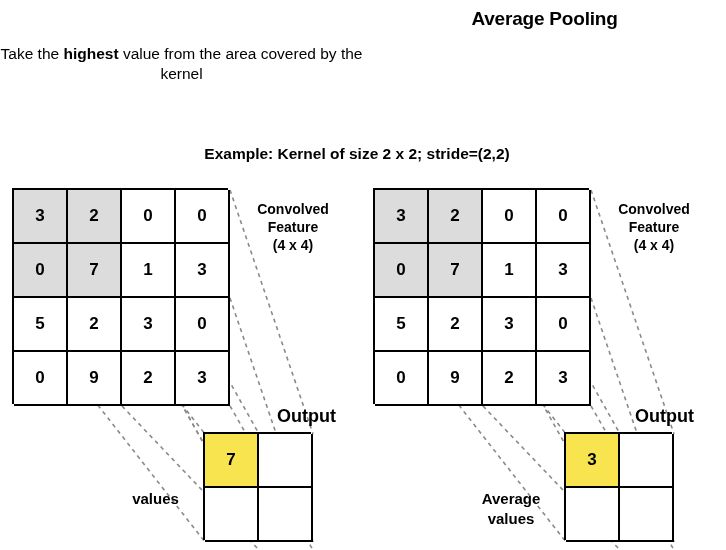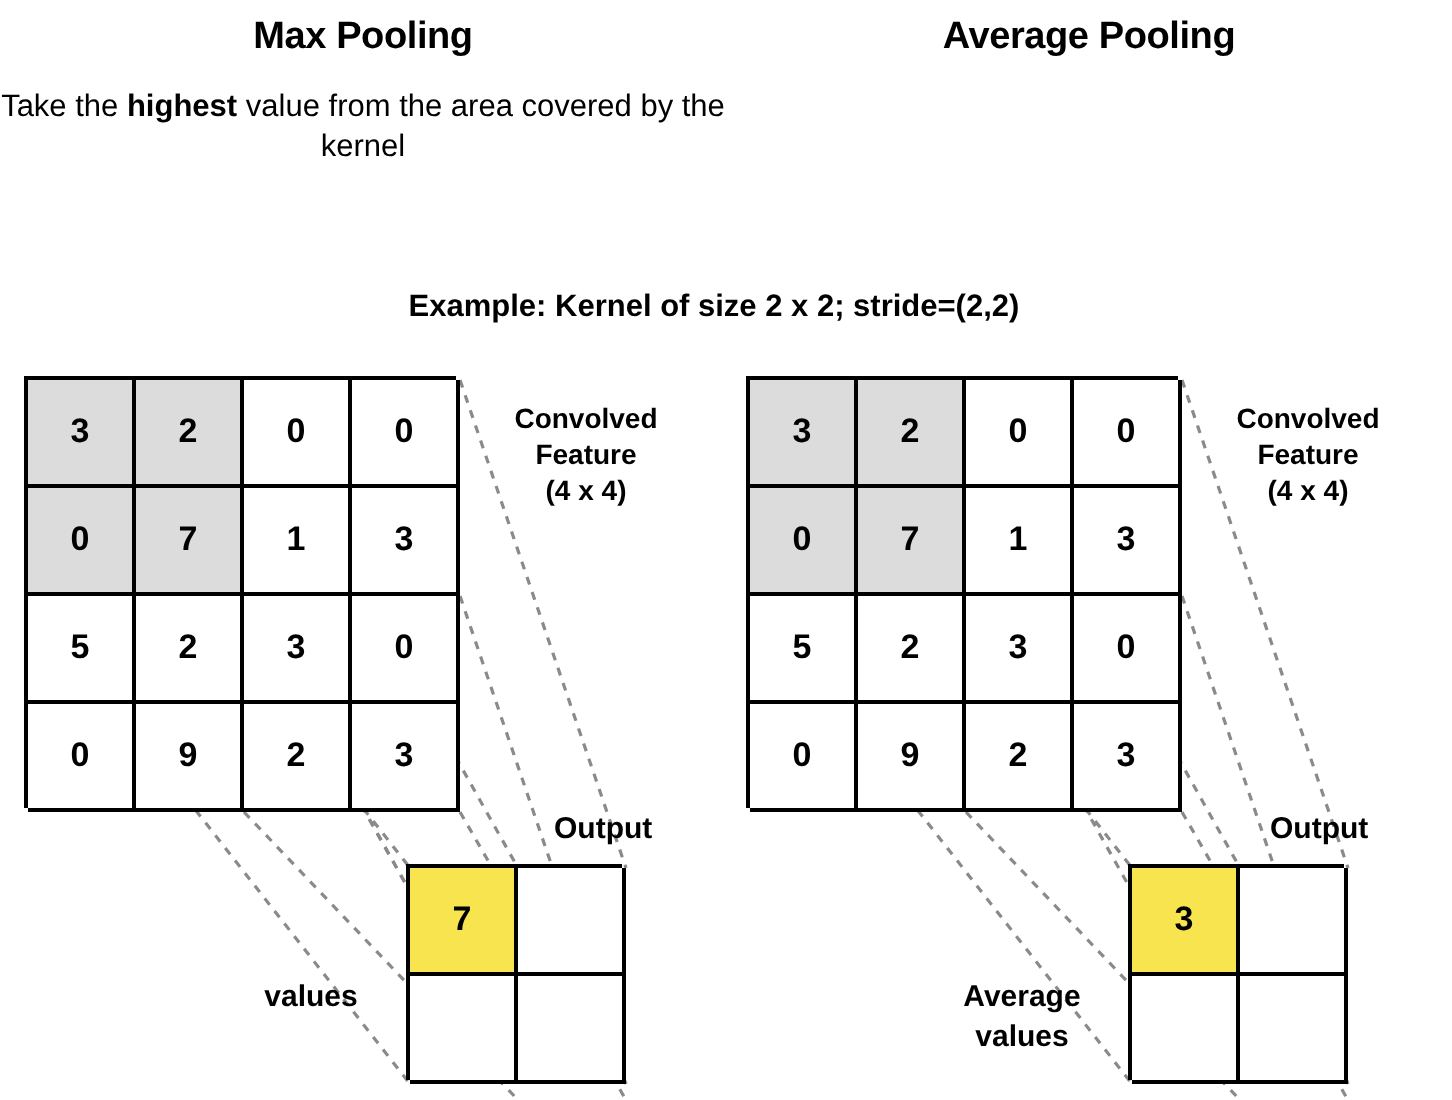--- a/index.html
+++ b/index.html
@@ -111,21 +111,21 @@
   .side-label {
     position: absolute;
     text-align: center;
     font-size: 14px;
     line-height: 18px;
     font-weight: bold;
     z-index: 5;
   }
   .output-label {
     position: absolute;
-    font-size: 15px;
+    font-size: 18px;
     font-weight: bold;
     z-index: 5;
   }
   .values-label {
     position: absolute;
     text-align: center;
     font-size: 15px;
     line-height: 20px;
     font-weight: bold;
     z-index: 5;
@@ -160,21 +160,20 @@
     <line x1="375" y1="298" x2="566" y2="542"></line>
     <line x1="483" y1="298" x2="620" y2="542"></line>
     <line x1="591" y1="190" x2="674" y2="434"></line>
     <line x1="591" y1="298" x2="674" y2="542"></line>
     <line x1="483" y1="406" x2="620" y2="550"></line>
     <line x1="591" y1="406" x2="674" y2="550"></line>
   </g>
 </svg>
 
 <div class="panel panel-left">
-  <div class="title">Max Pooling</div>
   <div class="desc">
     <span>Take the </span><b>highest</b><span> value from the area covered by the kernel</span>
   </div>
 </div>
 
 <div class="panel panel-right">
   <div class="title">Average Pooling</div>
 </div>
 
 <div class="example-line">Example:  Kernel of size 2 x 2;  stride=(2,2)</div>

